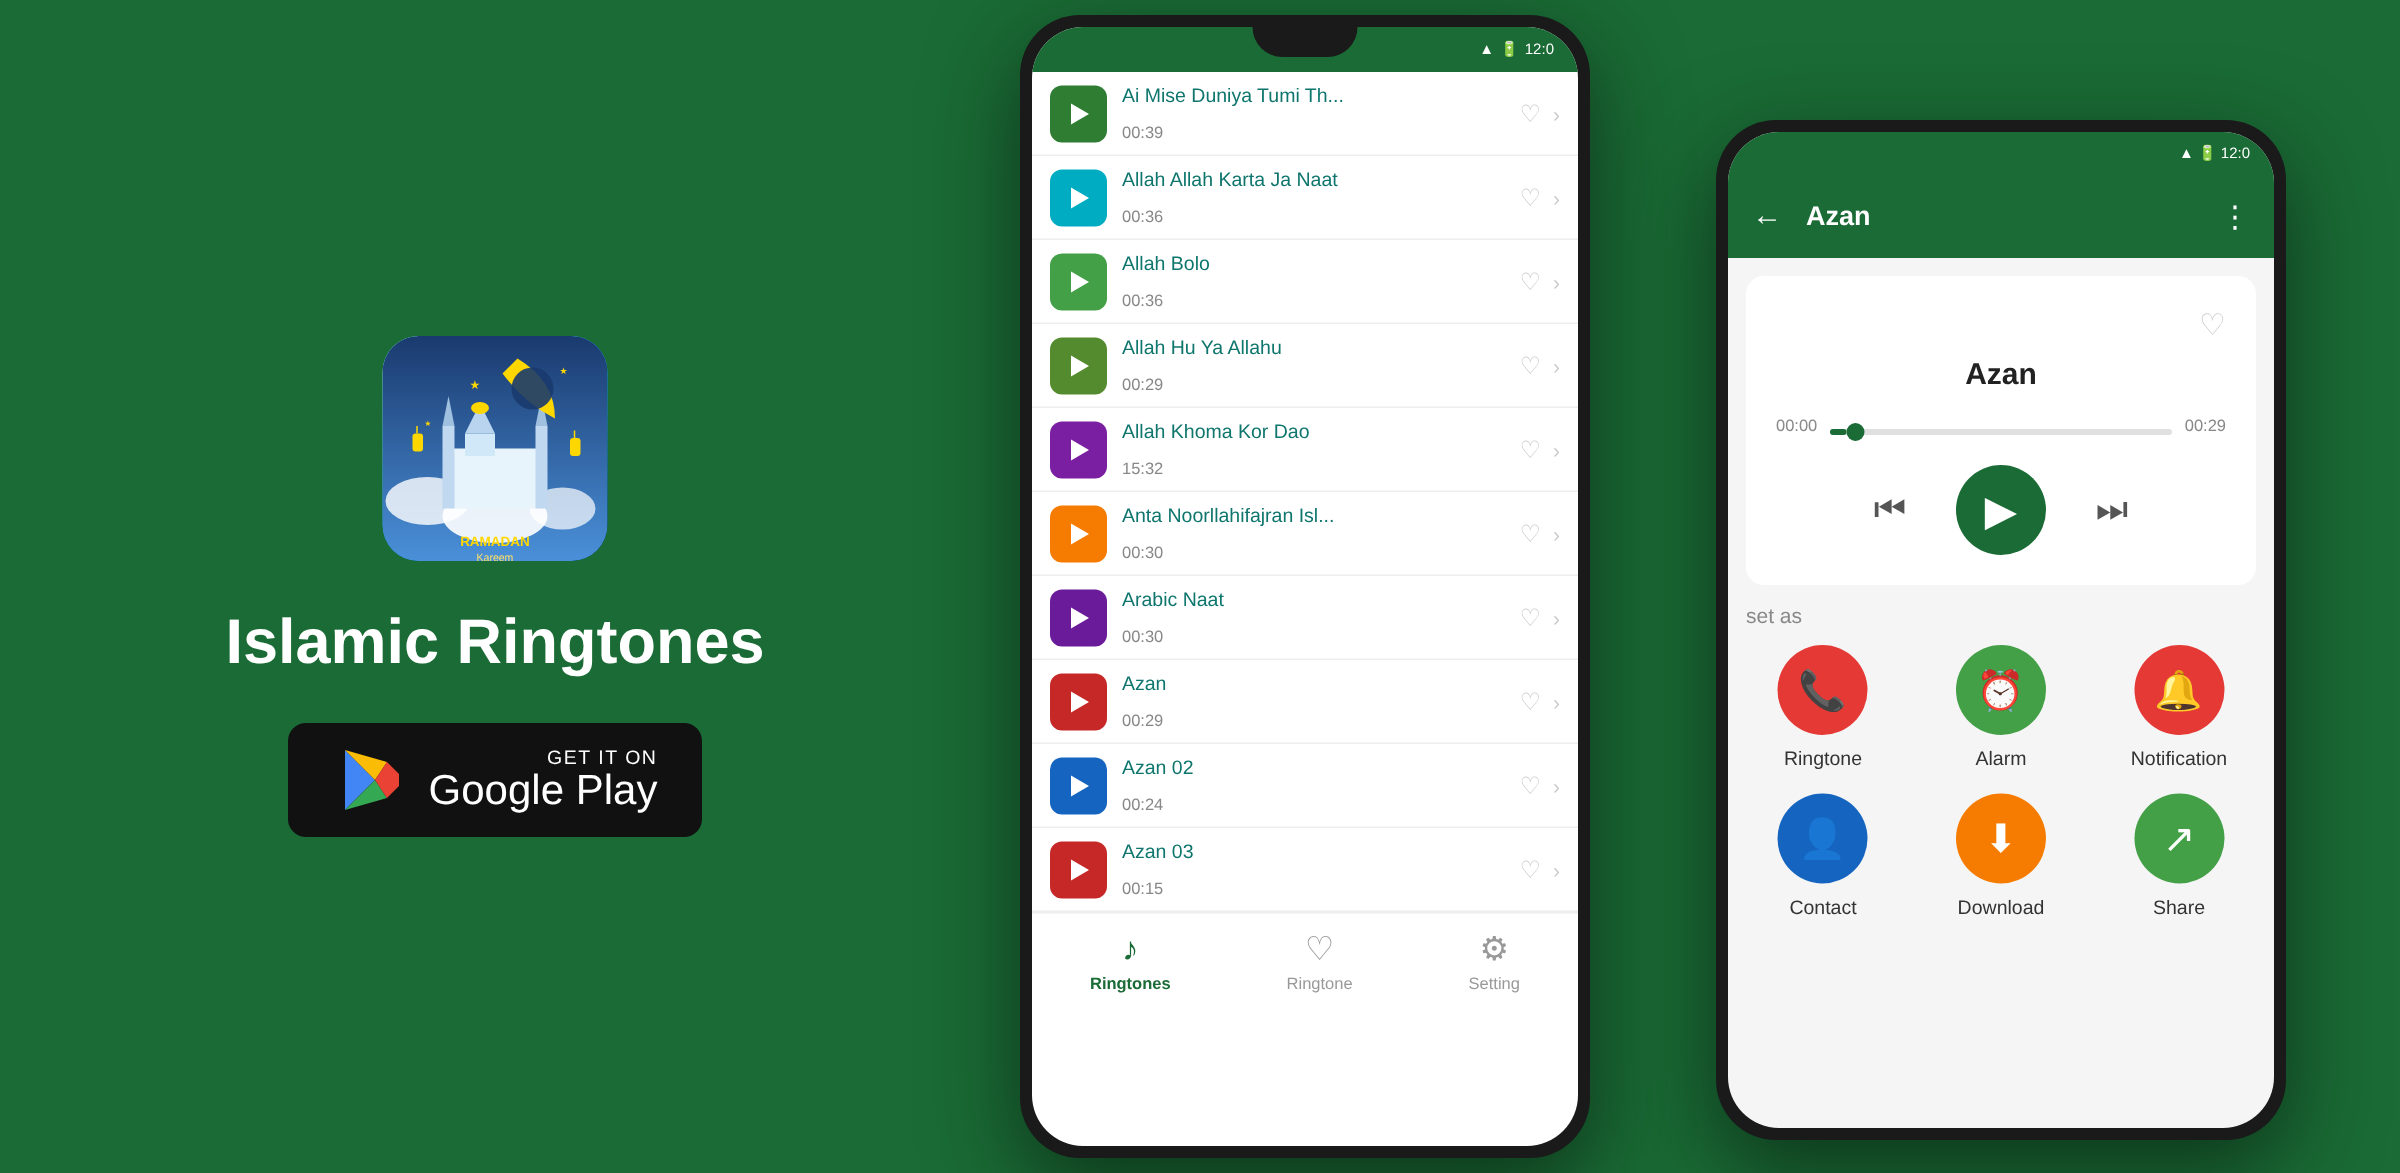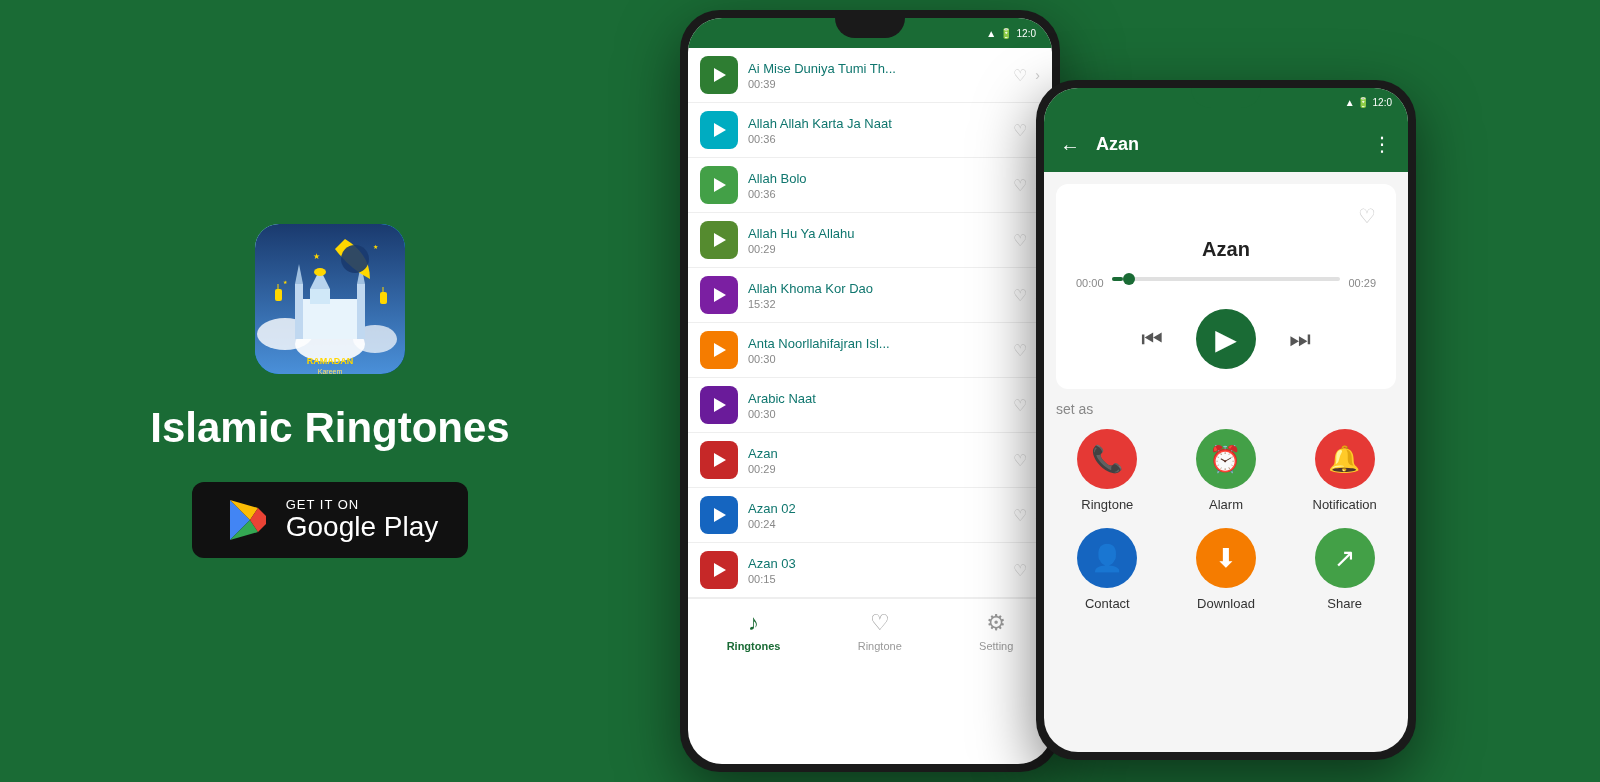--- a/index.html
+++ b/index.html
@@ -46,20 +46,21 @@
     }
 
     .google-play-btn {
       background: #111;
       border-radius: 12px;
       padding: 14px 30px;
       display: flex;
       align-items: center;
       gap: 16px;
       margin-top: 10px;
+      text-align: right;
     }
 
     .gp-text {
       display: flex;
       flex-direction: column;
     }
 
     .gp-get-it {
       color: white;
       font-size: 13px;
@@ -168,21 +169,21 @@
       font-weight: 500;
       color: #0f766e;
       white-space: nowrap;
       overflow: hidden;
       text-overflow: ellipsis;
     }
 
     .song-duration {
       font-size: 11px;
       color: #888;
-      margin-top: 2px;
+      margin-top: 12px;
     }
 
     .song-actions {
       display: flex;
       align-items: center;
       gap: 8px;
     }
 
     .heart-icon {
       color: #ccc;
@@ -232,21 +233,21 @@
       color: #999;
     }
 
     .nav-item:not(.active) .nav-icon {
       color: #999;
     }
 
     
     .phone2 {
       position: absolute;
-      left: 1036px;
+      left: 1144px;
       top: 80px;
       width: 380px;
       height: 680px;
       background: #1a1a1a;
       border-radius: 40px;
       padding: 8px;
       box-shadow: 0 20px 60px rgba(0,0,0,0.5);
     }
 
     .phone2-screen {
@@ -301,21 +302,21 @@
     .player-title {
       text-align: center;
       font-size: 20px;
       font-weight: 600;
       color: #222;
       margin-bottom: 16px;
     }
 
     .progress-bar-container {
       display: flex;
-      align-items: flex-start;
+      align-items: flex-end;
       gap: 8px;
       margin-bottom: 20px;
     }
 
     .progress-time {
       font-size: 11px;
       color: #888;
       white-space: nowrap;
     }
 

